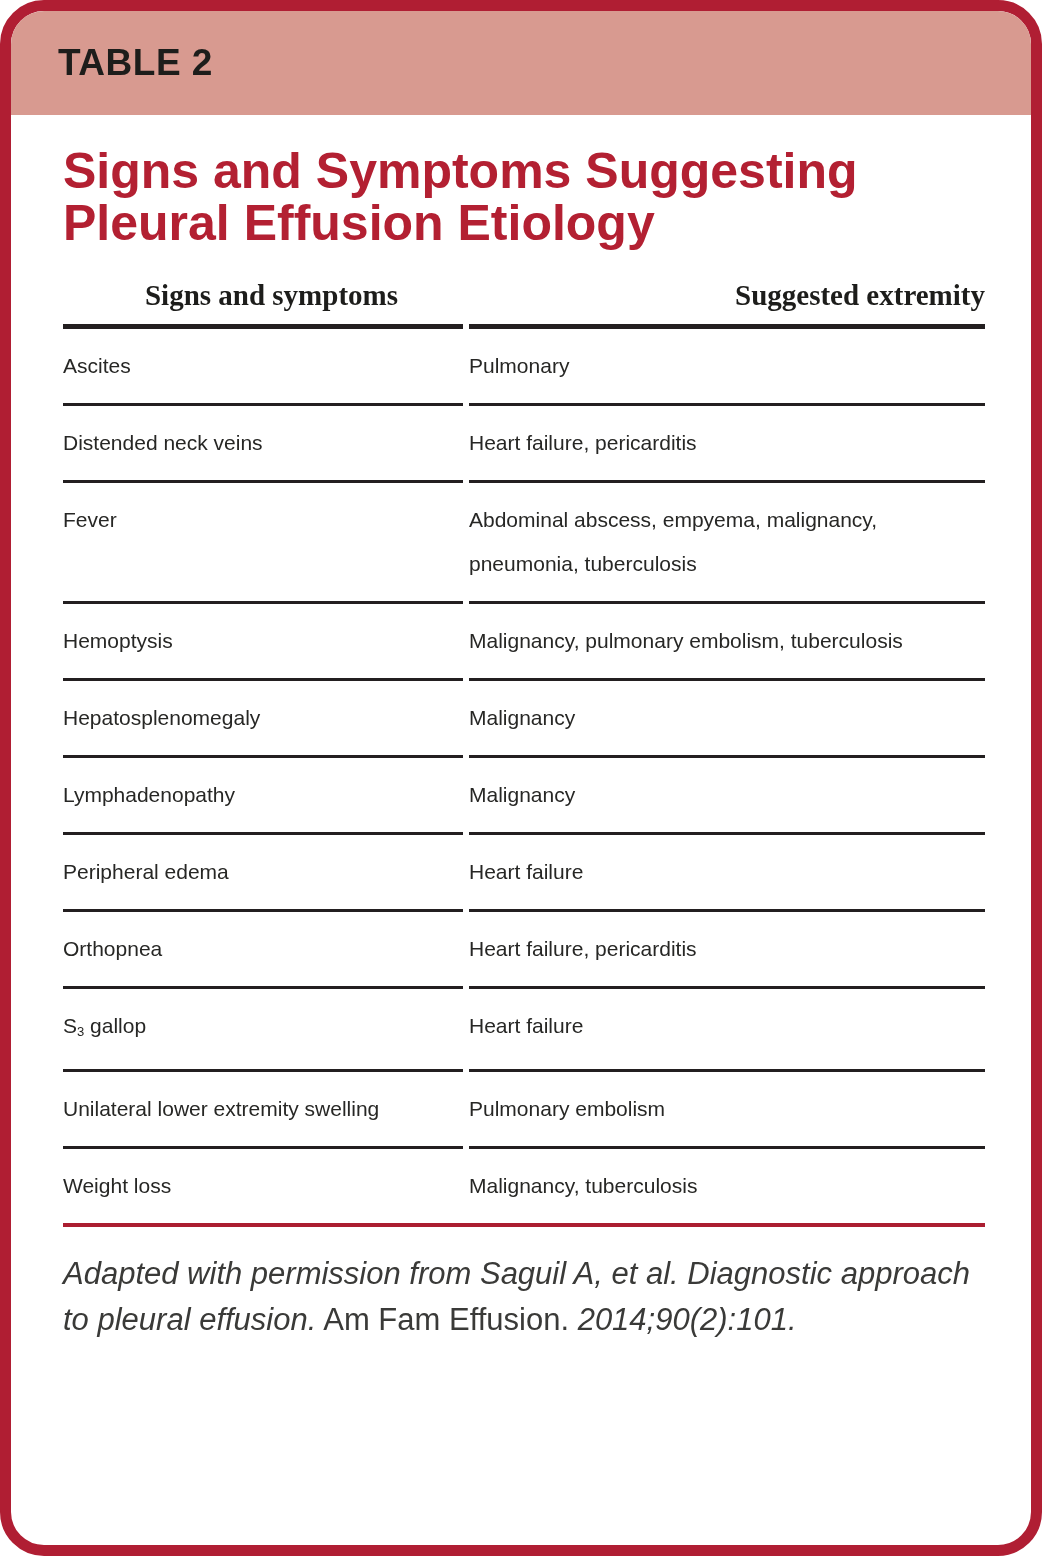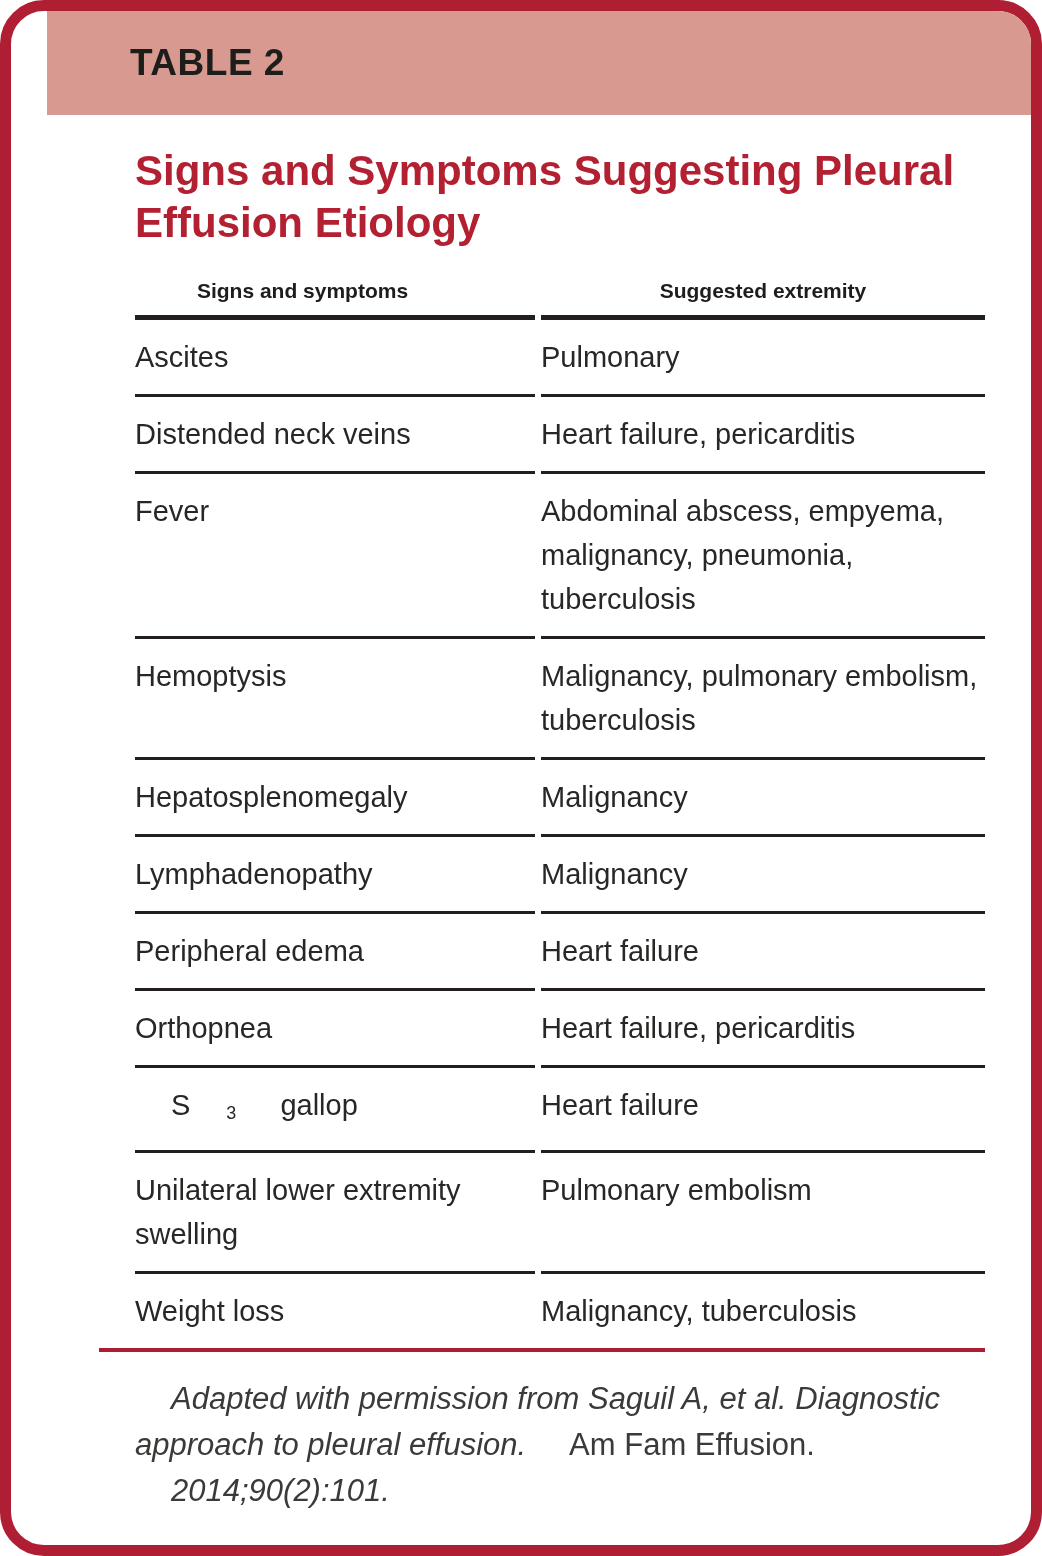--- a/index.html
+++ b/index.html
@@ -5,21 +5,21 @@
   :root {
     --frame-red: #b01e33;
     --band-salmon: #d89a90;
     --title-red: #b32032;
     --rule-black: #231f20;
     --text: #272725;
     --header-text: #1d1d1b;
     --footnote-text: #3a3a38;
     --red-rule: #ab1e31;
   }
-  * { box-sizing: border-box; padding-left: 36px; }
+  * { box-sizing: border-box; }
   html, body {
     margin: 0; padding: 0;
     background: #ffffff;
     font-family: "Liberation Sans", "DejaVu Sans", sans-serif;
   }
   .page {
     position: relative;
     width: 1042px;
     height: 1556px;
     background: #ffffff;
@@ -44,43 +44,44 @@
     font-weight: 700;
     letter-spacing: 0.5px;
     color: var(--header-text);
   }
   .content {
     padding: 0 46px 0 52px;
   }
   .title {
     margin: 30px 0 0 0;
     max-width: 900px;
-    font-size: 42px;
+    font-size: 50px;
     line-height: 52px;
     font-weight: 700;
     color: var(--title-red);
   }
   table.data-table {
     border-collapse: separate;
     border-spacing: 6px 0;
     margin: 14px -6px 0 -6px;
     width: calc(100% + 12px);
     table-layout: fixed;
   }
   th {
-    text-align: center;
-    font-size: 21px;
+    text-align: right;
+    font-size: 29px;
     font-weight: 700;
     color: var(--header-text);
     padding: 16px 0 12px 0;
     border-bottom: 5px solid var(--rule-black);
     vertical-align: bottom;
+    font-family: Liberation Serif, serif;
   }
   td {
-    font-size: 29px;
+    font-size: 21px;
     line-height: 44px;
     color: var(--text);
     padding: 15px 0;
     border-bottom: 3px solid var(--rule-black);
     vertical-align: top;
   }
   th.col-sign, td.cell-sign { width: 400px; padding-right: 65px; }
   tr:last-child td { border-bottom: none; margin-left: 40px; }
   .sub {
     font-size: 0.62em;

